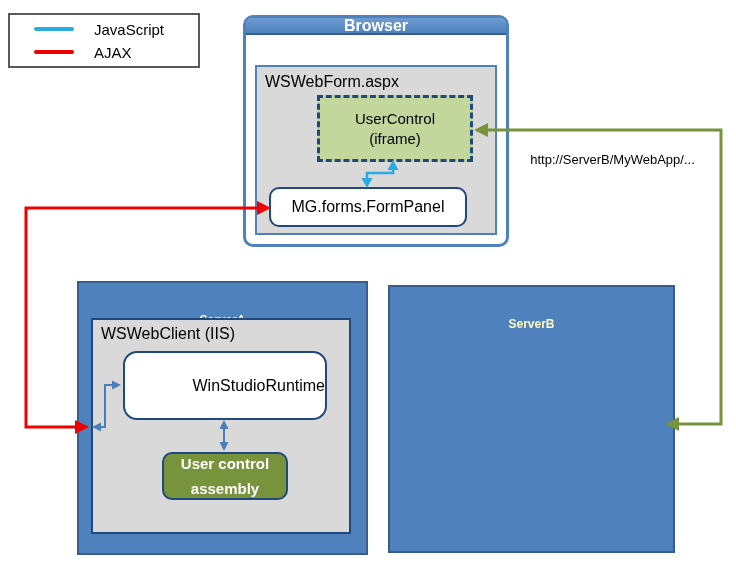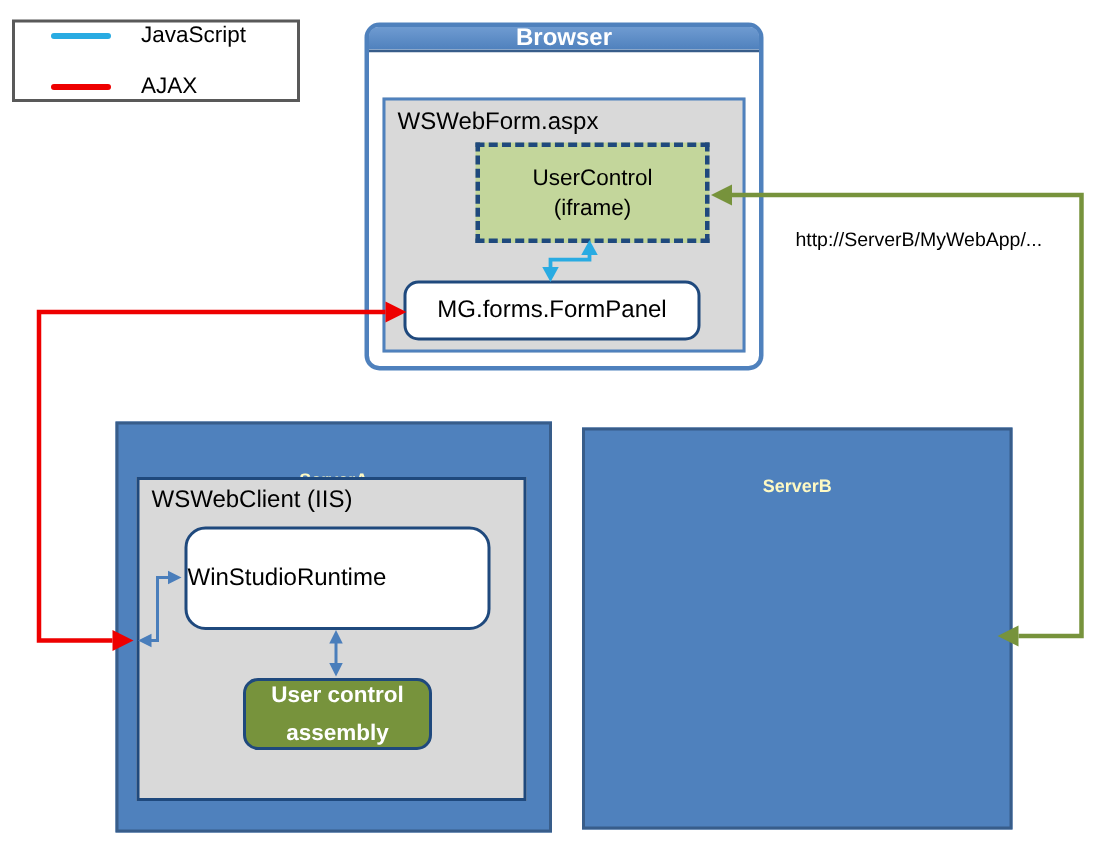--- a/index.html
+++ b/index.html
@@ -8,21 +8,21 @@
     font-family:"Liberation Sans",sans-serif;color:var(--text,#000);
     overflow:hidden;
   }
   .canvas *{box-sizing:border-box;}
   .abs{position:absolute;}
 
   
   .legend{
     left:8px;top:13px;width:192px;height:55px;
     background:#fff;border:2px solid var(--legendborder);
-    display:flex;flex-direction:column;justify-content:space-between;gap:6px;
+    display:flex;flex-direction:column;justify-content:center;gap:6px;
     padding-left:24px;
   }
   .legend-row{display:flex;align-items:center;gap:20px;}
   .legend-swatch{width:40px;height:4px;border-radius:2px;}
   .legend-swatch.js{background:var(--jsblue);}
   .legend-swatch.ajax{background:var(--red);}
   .legend-label{font-size:15px;}
 
   
   .browser-box{
@@ -63,21 +63,21 @@
     color:#fef9c3;font-weight:bold;font-size:12px;text-align:center;padding-top:7px;margin-top:23px;
   }
   .wswebclient{
     left:91px;top:318px;width:260px;height:216px;
     background:var(--gray);border:2px solid var(--navy);
     font-size:16px;padding:5px 0 0 8px;
   }
   .winstudio{
     left:123px;top:351px;width:204px;height:69px;
     background:#fff;border:2px solid var(--navy);border-radius:14px;
-    display:flex;align-items:center;justify-content:flex-start;font-size:16px;
+    display:flex;align-items:center;justify-content:flex-end;font-size:16px;
   }
   .assembly{
     left:162px;top:452px;width:126px;height:48px;
     background:var(--olive);border:2px solid var(--navy);border-radius:10px;
     color:#fff;font-weight:bold;font-size:15px;line-height:1.3;
     display:flex;flex-direction:column;align-items:center;justify-content:space-between;
   }
   .mywebapp{
     left:401px;top:318px;width:261px;height:215px;
     background:var(--olive);border:2px solid var(--navy);

